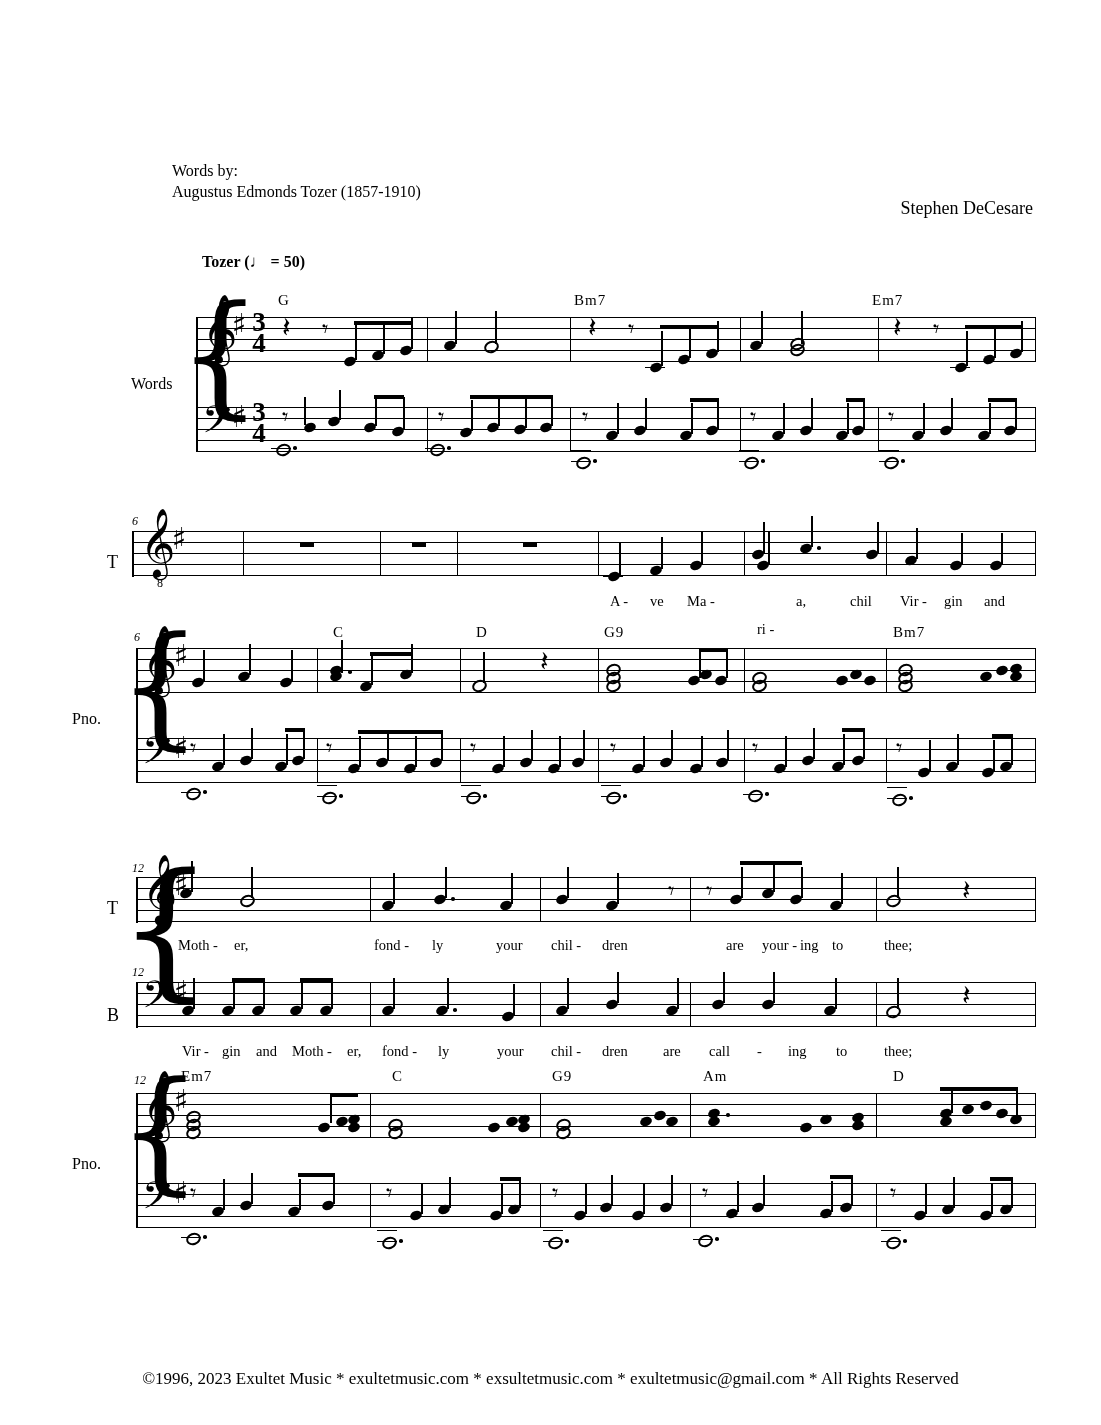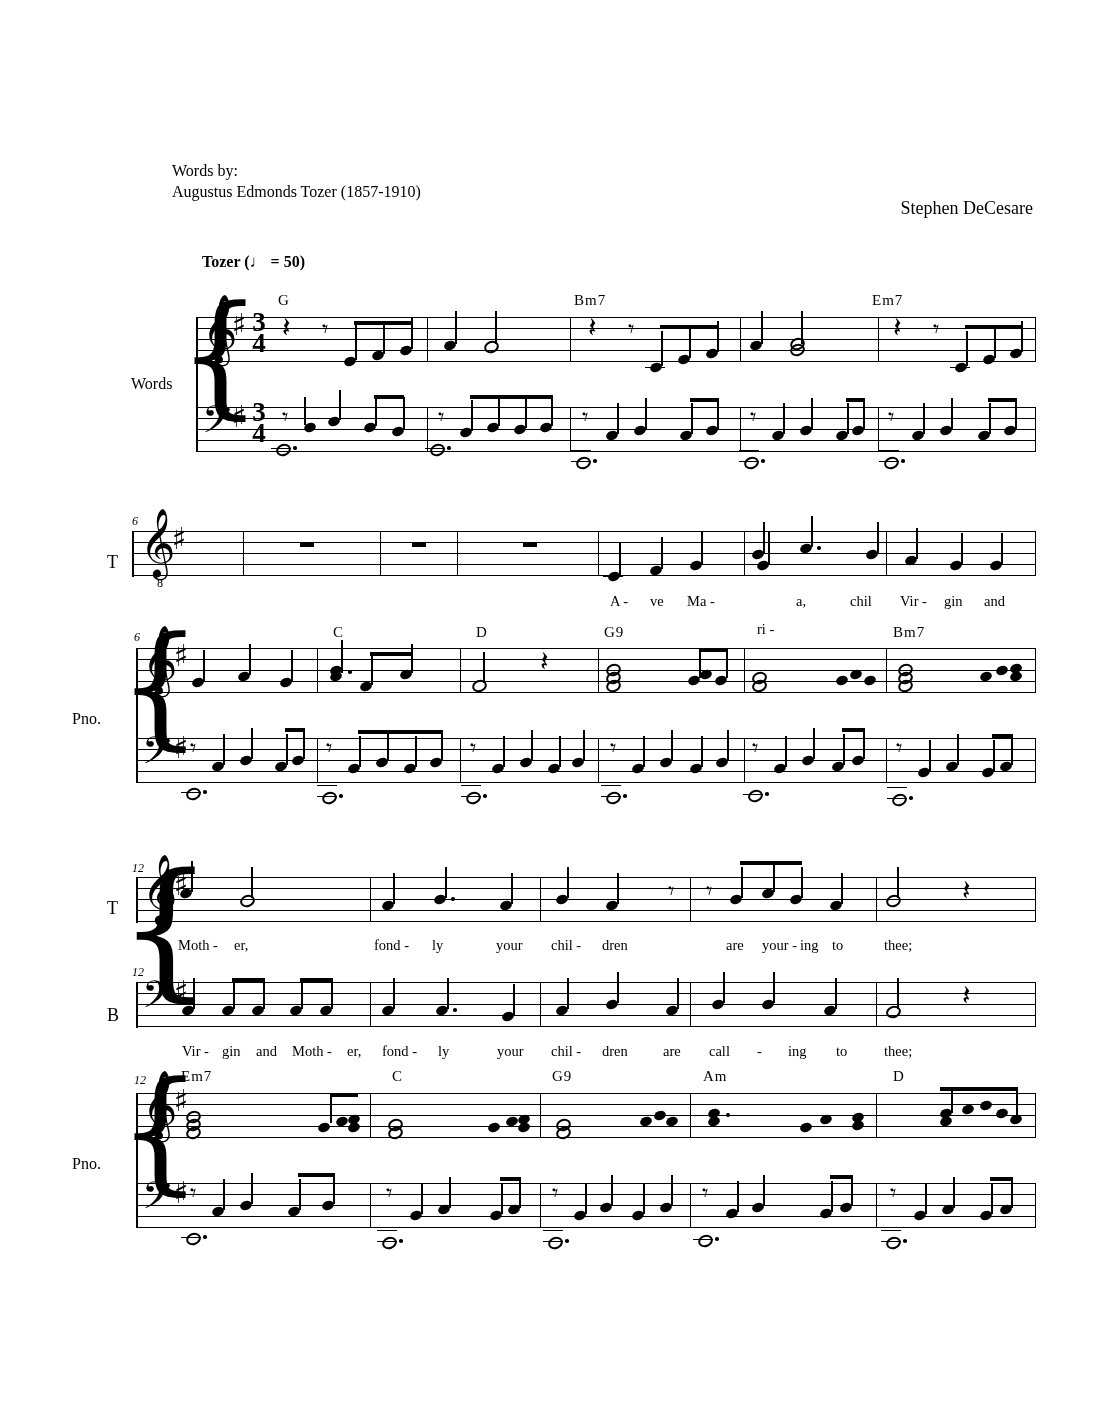--- a/index.html
+++ b/index.html
@@ -897,14 +897,15 @@
     <div class="stem" style="left:991px; top:318px; height:31px;"></div>
     <div class="nh" style="left:1000px; top:340px;"></div>
     <div class="stem" style="left:1011px; top:312px; height:31px;"></div>
     <div class="beam" style="left:990px; top:312px; width:22px;"></div>
     <div class="nh open" style="left:886px; top:372px;"></div>
     <div class="dot" style="left:903px; top:374px;"></div>
     <div class="ledger" style="left:881px; top:376px;"></div>
     <div class="ledger" style="left:881px; top:365px;"></div>
   </div>
 
+  <div class="footer">©1996, 2023  Exultet Music * exultetmusic.com * exsultetmusic.com * exultetmusic@gmail.com * All Rights Reserved</div>
 
 </div>
 
 </body></html>

